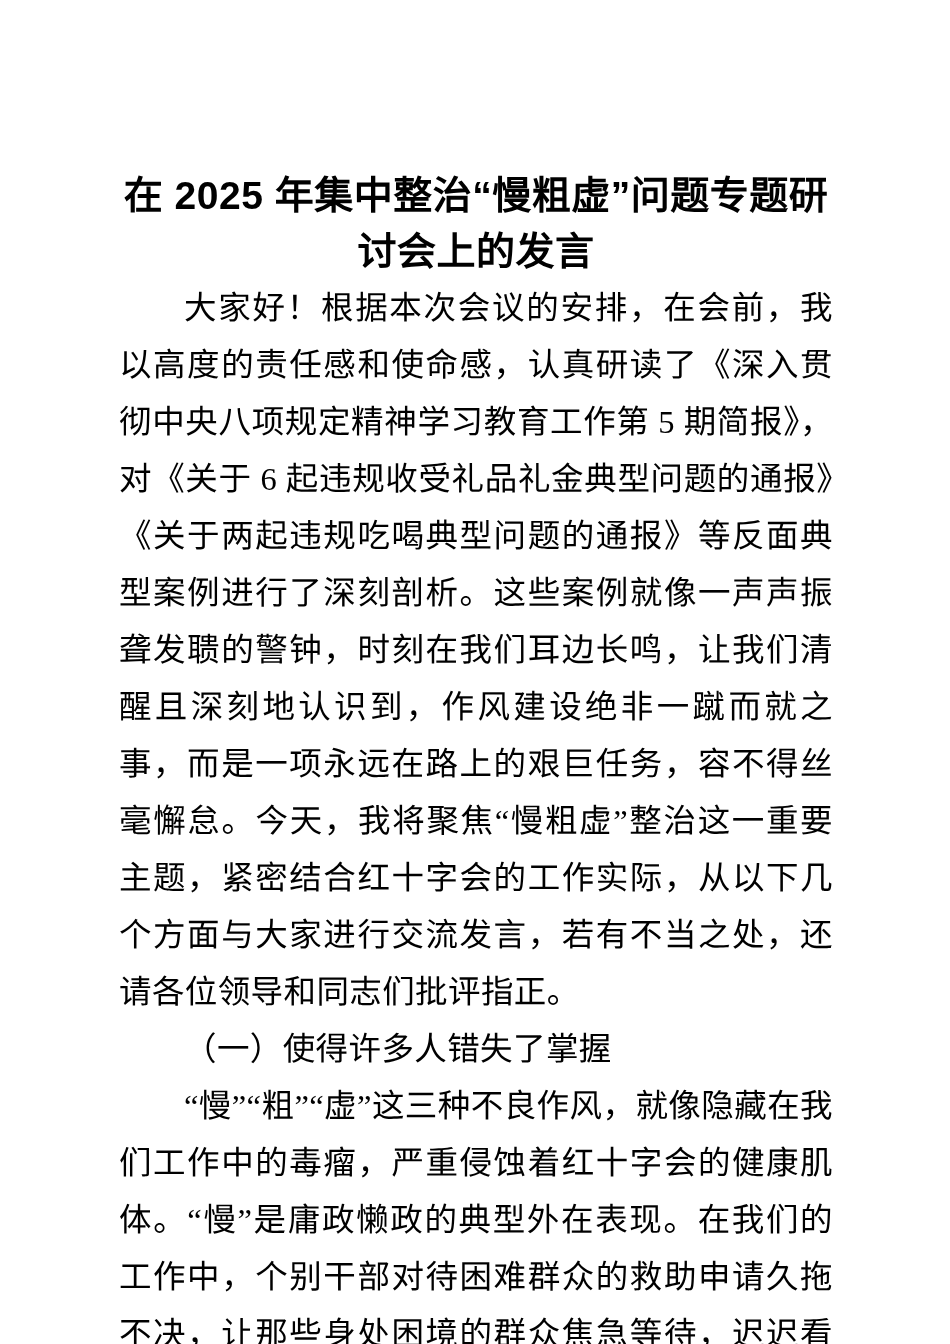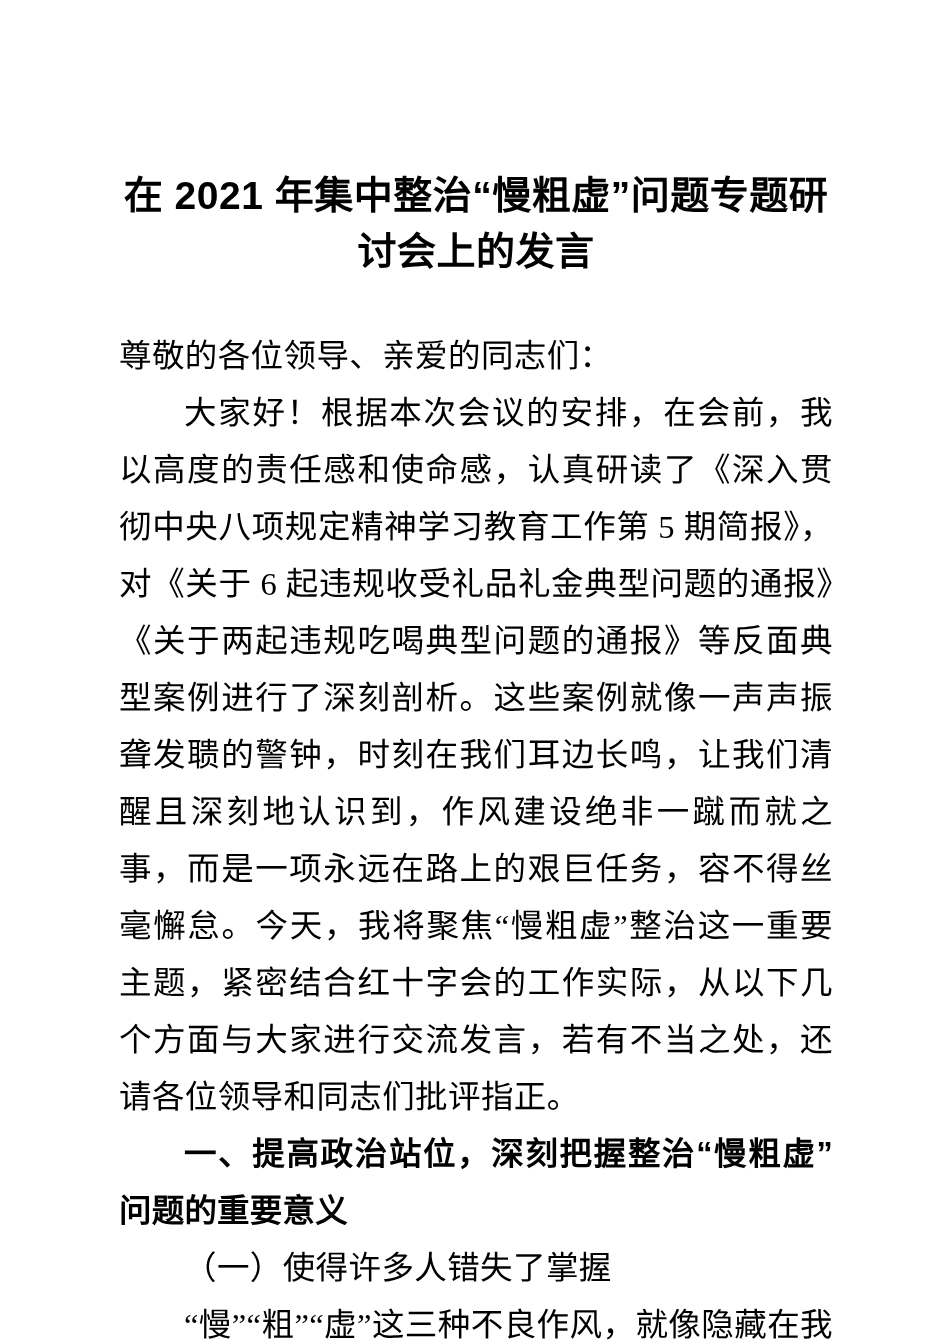--- a/index.html
+++ b/index.html
@@ -77,26 +77,24 @@
     letter-spacing: 0.2px;
     margin: 0;
   }
 </style>
 </head>
 <body>
 
 <div class="page">
   <div class="page-body">
 
-    <h1 class="doc-title">在 2021 年集中整治“慢粗虚”问题专题研讨会上的发言</h1>
+    <h1 class="doc-title">在 2025 年集中整治“慢粗虚”问题专题研讨会上的发言</h1>
 
-    <p class="tblock salutation">尊敬的各位领导、亲爱的同志们：</p>
 
     <p class="tblock para">大家好！根据本次会议的安排，在会前，我以高度的责任感和使命感，认真研读了《深入贯彻中央八项规定精神学习教育工作第 5 期简报》，对《关于 6 起违规收受礼品礼金典型问题的通报》《关于两起违规吃喝典型问题的通报》等反面典型案例进行了深刻剖析。这些案例就像一声声振聋发聩的警钟，时刻在我们耳边长鸣，让我们清醒且深刻地认识到，作风建设绝非一蹴而就之事，而是一项永远在路上的艰巨任务，容不得丝毫懈怠。今天，我将聚焦“慢粗虚”整治这一重要主题，紧密结合红十字会的工作实际，从以下几个方面与大家进行交流发言，若有不当之处，还请各位领导和同志们批评指正。</p>
 
-    <p class="h1-heading">一、提高政治站位，深刻把握整治“慢粗虚”问题的重要意义</p>
 
     <p class="tblock subhead">（一）使得许多人错失了掌握</p>
 
     <p class="tblock para">“慢”“粗”“虚”这三种不良作风，就像隐藏在我们工作中的毒瘤，严重侵蚀着红十字会的健康肌体。“慢”是庸政懒政的典型外在表现。在我们的工作中，个别干部对待困难群众的救助申请久拖不决，让那些身处困境的群众焦急等待，迟迟看不到希望；应急救护培训进度滞后，使得许多人错失了掌握</p>
 
   </div>
 </div>
 
 </body></html>

